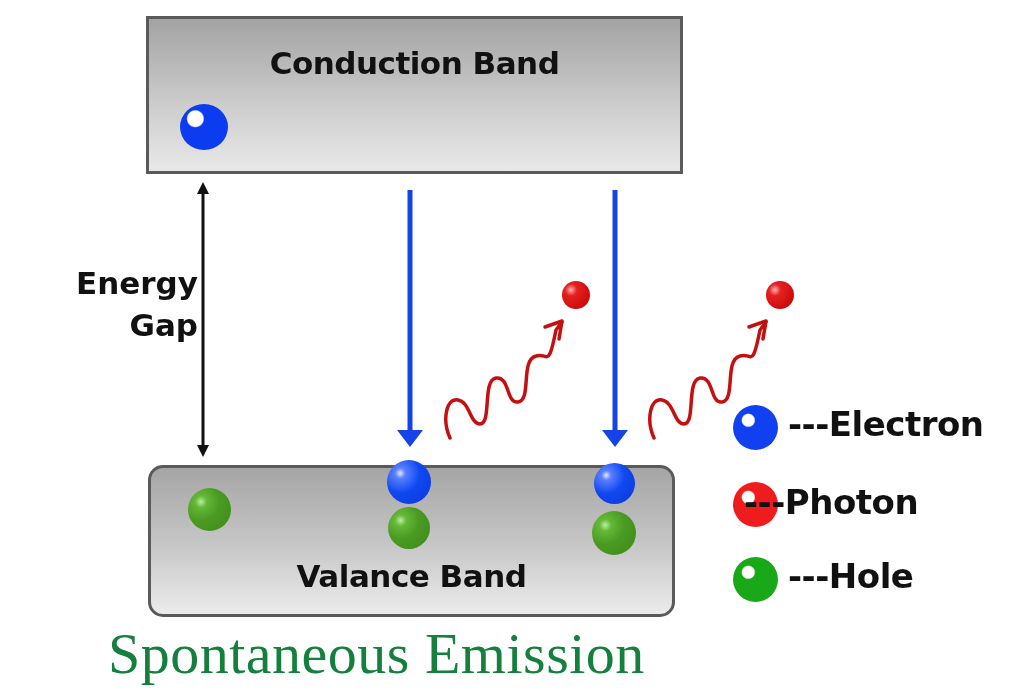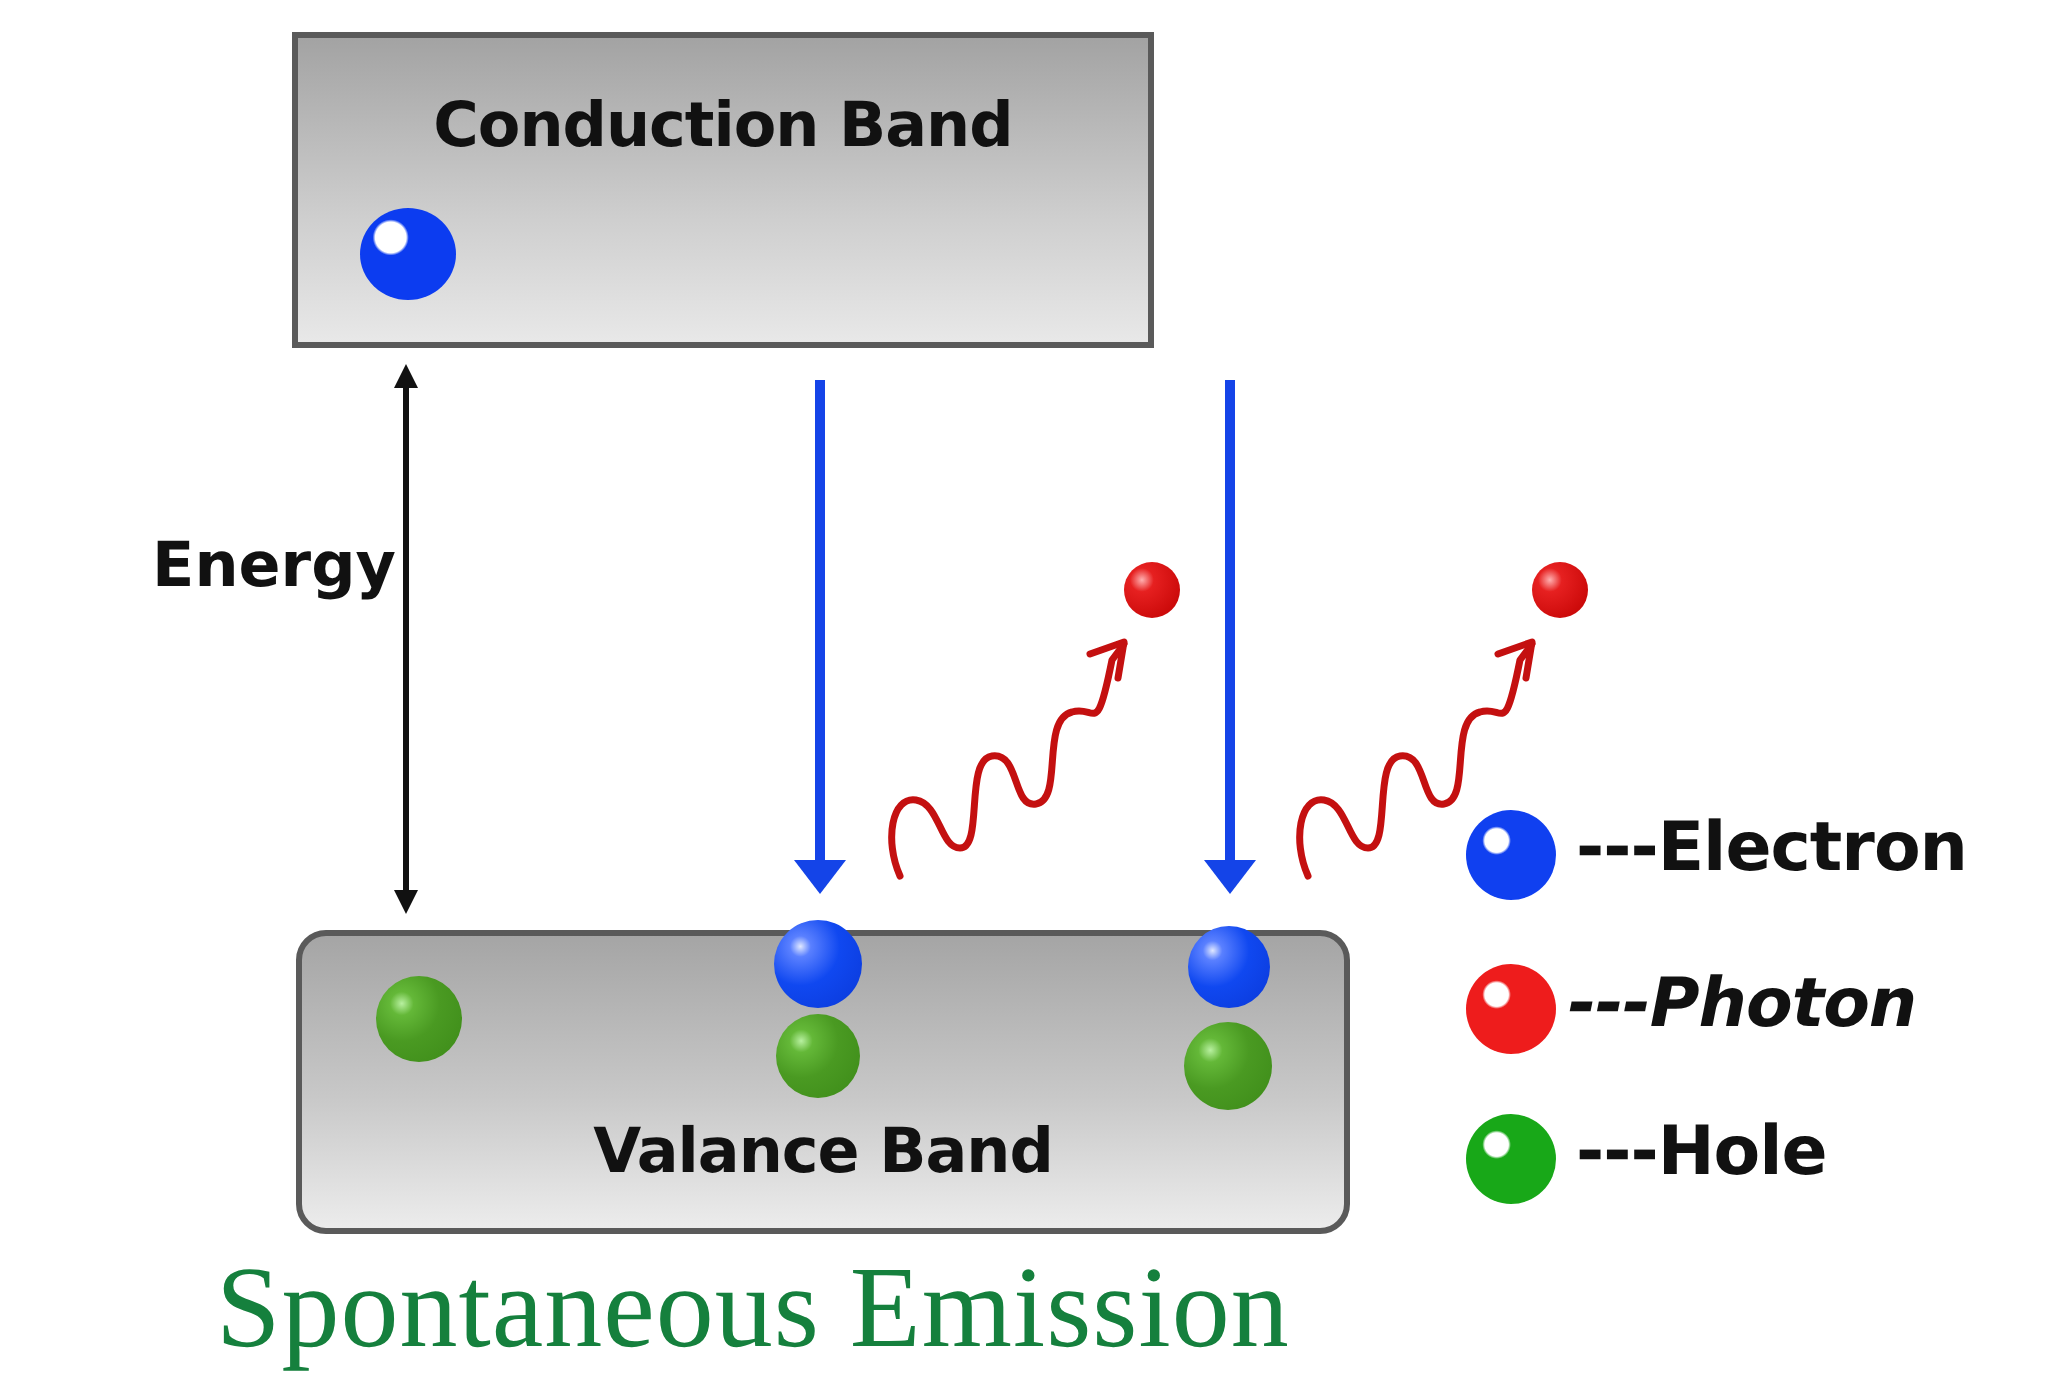--- a/index.html
+++ b/index.html
@@ -5,21 +5,21 @@
   html, body { margin: 0; padding: 0; }
   body {
     width: 1024px; height: 697px; background: #ffffff; position: relative; overflow: hidden;
     font-family: "DejaVu Sans", sans-serif;
   }
   .band {
     position: absolute; box-sizing: border-box;
     border: 3px solid #5a5a5a;
   }
   #conduction {
-    left: 146px; top: 16px; width: 431px; height: 158px;
+    left: 146px; top: 16px; width: 537px; height: 158px;
     background: linear-gradient(to bottom, #a3a3a3 0%, #cfcfcf 60%, #e8e8e8 100%);
   }
   #valence {
     left: 148px; top: 465px; width: 527px; height: 152px;
     background: linear-gradient(to bottom, #a5a5a5 0%, #c8c8c8 55%, #ececec 100%);
     border-radius: 15px;
   }
   .band-label {
     position: absolute; left: 0; right: 0; text-align: center;
     font-family: "DejaVu Sans", sans-serif; font-weight: bold; color: #111;
@@ -109,24 +109,25 @@
   </g>
 
   <g fill="none" stroke="#c41010" stroke-width="3.5" stroke-linecap="round" stroke-linejoin="round">
     <path d="M654,438 C646,420 650,398 662,400 C674,402 674,424 684,424 C696,424 686,380 700,378 C714,376 710,404 722,402 C736,400 724,360 740,356 C752,352 752,370 760,330 L766,322"></path>
     <path d="M749,327 L766,321 L763,339"></path>
   </g>
 </svg>
 
 <div id="gap-label">
   <div>Energy</div>
+  <div>Gap</div>
 </div>
 
 <div>
   <div class="legend-ball e" style="left:733px; top:405px;"></div>
   <div class="legend-label" style="left:788px; top:404px;">---Electron</div>
   <div class="legend-ball p" style="left:733px; top:482px;"></div>
-  <div class="legend-label" style="left:784px; top:482px;font-style:italic;">---Photon</div>
+  <div class="legend-label" style="left:744px; top:482px;">---Photon</div>
   <div class="legend-ball h" style="left:733px; top:557px;"></div>
   <div class="legend-label" style="left:788px; top:556px;">---Hole</div>
 </div>
 
 <div id="title">Spontaneous Emission</div>
 
 </body></html>

